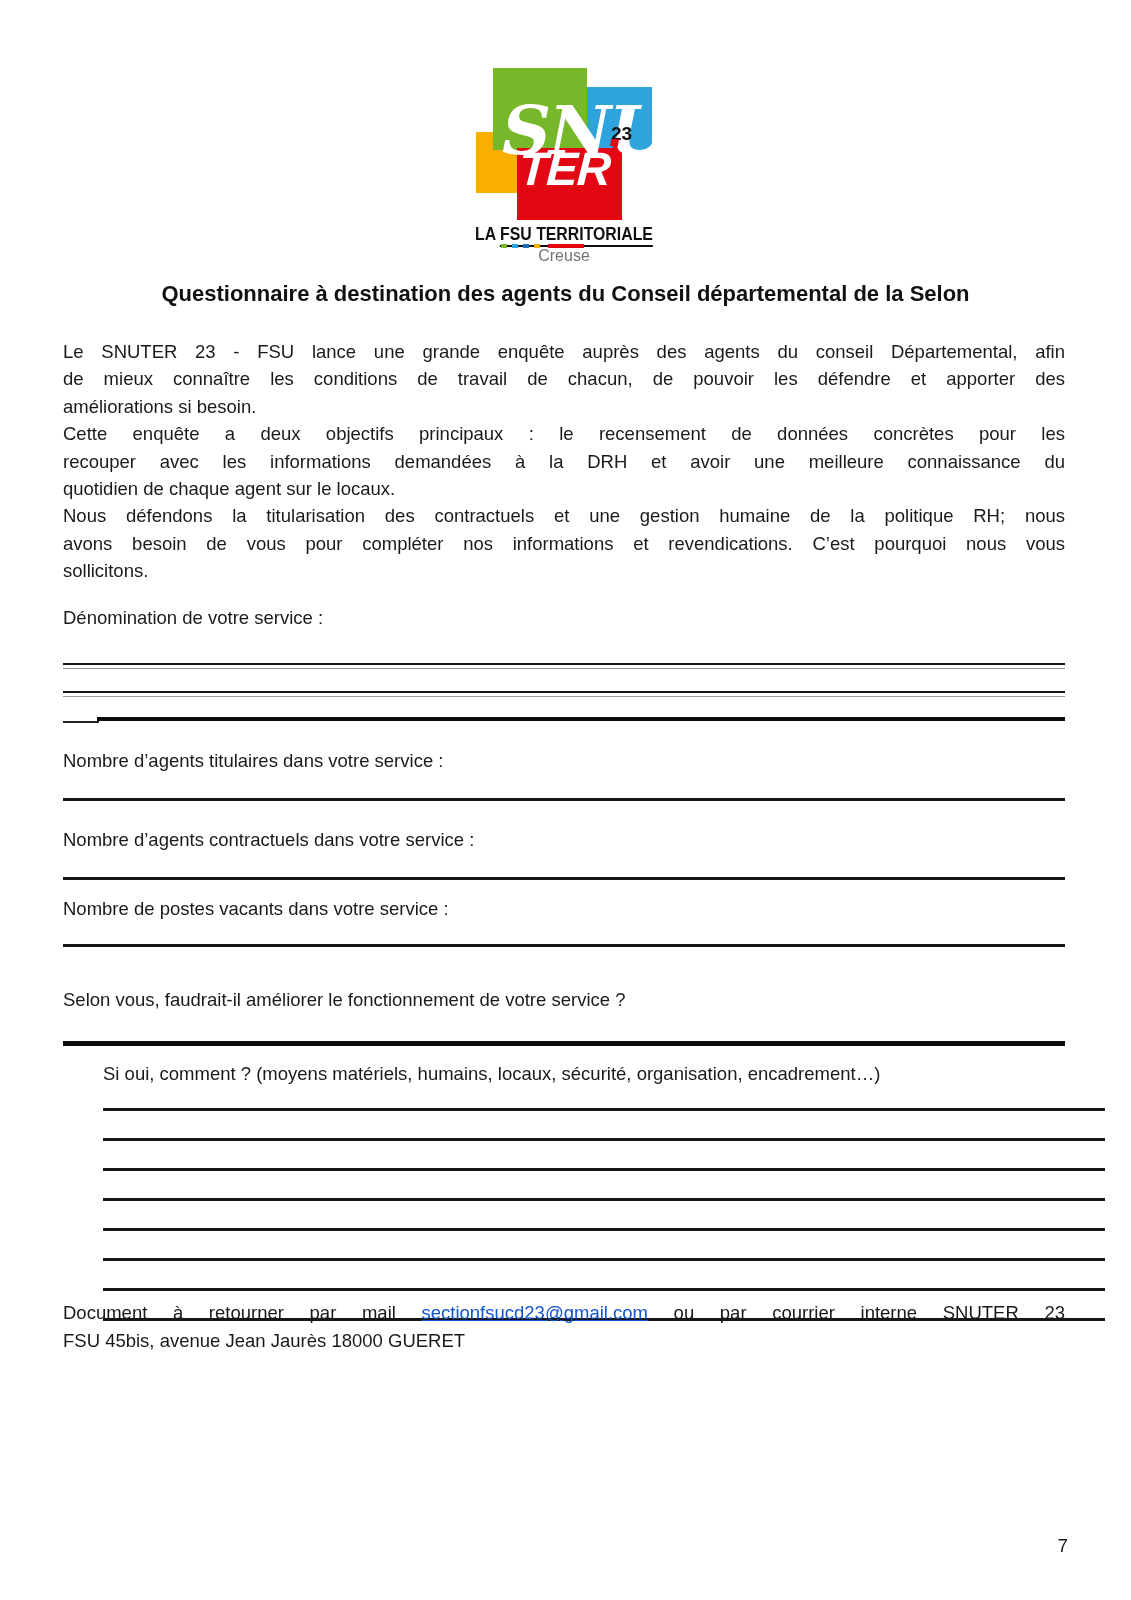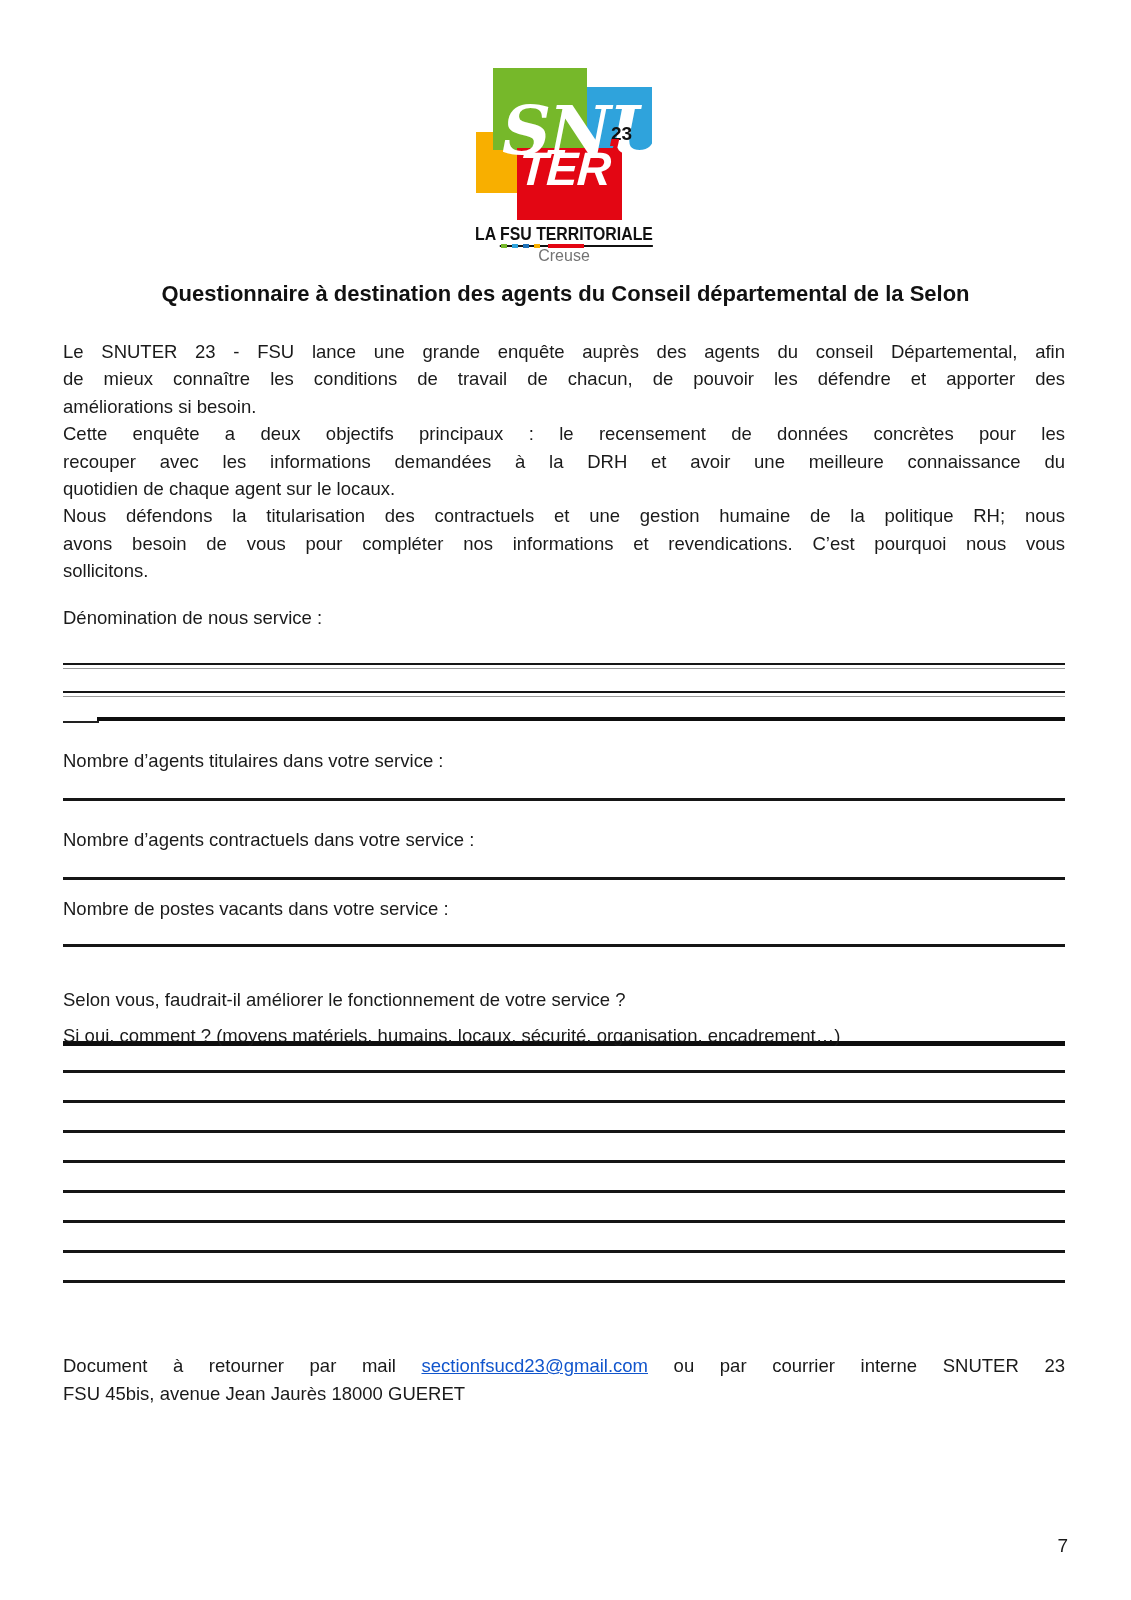--- a/index.html
+++ b/index.html
@@ -54,38 +54,38 @@
     position:absolute; left:0; top:281px; width:1131px; text-align:center;
     font-size:22px; font-weight:bold; color:#111;
   }
   .intro { position:absolute; left:63px; top:338px; width:1002px; font-size:18.5px; }
   .pline { line-height:27.4px; white-space:nowrap; }
   .jline { text-align:justify; text-align-last:justify; white-space:normal; }
 
   .qblock { position:absolute; left:63px; width:1002px; font-size:18.5px; }
   .qlabel { height:24px; line-height:24px; }
   #q1 { top:606px; } #q2 { top:749px; } #q3 { top:828px; }
-  #q4 { top:897px; } #q5 { top:988px; } #q6 { top:1024px; }
+  #q4 { top:897px; } #q5 { top:988px; } #q6 { top:1062px;margin-left:40px; }
 
   .rule  { height:3px; border-top:2px solid #161616; box-shadow:0 1px 0 #9a9a9a; }
   .rule3 { height:3px; border-top:3px solid #161616; }
   .thick { height:5px; border-top:5px solid #0e0e0e; }
   #q1 .r1 { margin-top:33px; }
   #q1 .r2 { margin-top:23px; }
   #q1 .r3 { margin-top:21px; position:relative; height:8px; }
   #q1 .r3 .dash { position:absolute; left:0; top:4px; width:36px; border-top:2px solid #222; }
   #q1 .r3 .main { position:absolute; left:34px; right:0; top:0; border-top:4px solid #0e0e0e; }
   #q2 .rule3 { margin-top:25px; }
   #q3 .rule3 { margin-top:25px; }
   #q4 .rule3 { margin-top:23px; }
   #q5 .thick { margin-top:29px; }
   #q6 .lines { margin-top:22px; }
   #q6 .lines .rule3 { margin-bottom:24px; }
 
-  .footer { position:absolute; left:63px; top:1352px; width:1002px; font-size:18.5px; }
+  .footer { position:absolute; left:63px; top:1299px; width:1002px; font-size:18.5px; }
   .footer .l1 { line-height:28px; text-align:justify; text-align-last:justify; }
   .footer .l2 { line-height:28px; }
   .footer a { text-decoration:underline; cursor:pointer; }
 
   .pagenum { position:absolute; left:1010px; top:1535px; width:58px; text-align:right; font-size:19px; }
 </style>
 </head>
 <body>
 
 <div class="page">
@@ -118,21 +118,21 @@
     <div class="pline">améliorations si besoin.</div>
     <div class="pline jline">Cette enquête a deux objectifs principaux : le recensement de données concrètes pour les</div>
     <div class="pline jline">recouper avec les informations demandées à la DRH et avoir une meilleure connaissance du</div>
     <div class="pline">quotidien de chaque agent sur le locaux.</div>
     <div class="pline jline">Nous défendons la titularisation des contractuels et une gestion humaine de la politique RH; nous</div>
     <div class="pline jline">avons besoin de vous pour compléter nos informations et revendications. C’est pourquoi nous vous</div>
     <div class="pline">sollicitons.</div>
   </div>
 
   <div class="qblock" id="q1">
-    <div class="qlabel">Dénomination de nous service :</div>
+    <div class="qlabel">Dénomination de votre service :</div>
     <div class="rule r1"></div>
     <div class="rule r2"></div>
     <div class="r3">
       <span class="dash"></span>
       <span class="main"></span>
     </div>
   </div>
 
   <div class="qblock" id="q2">
     <div class="qlabel">Nombre d’agents titulaires dans votre service :</div>

